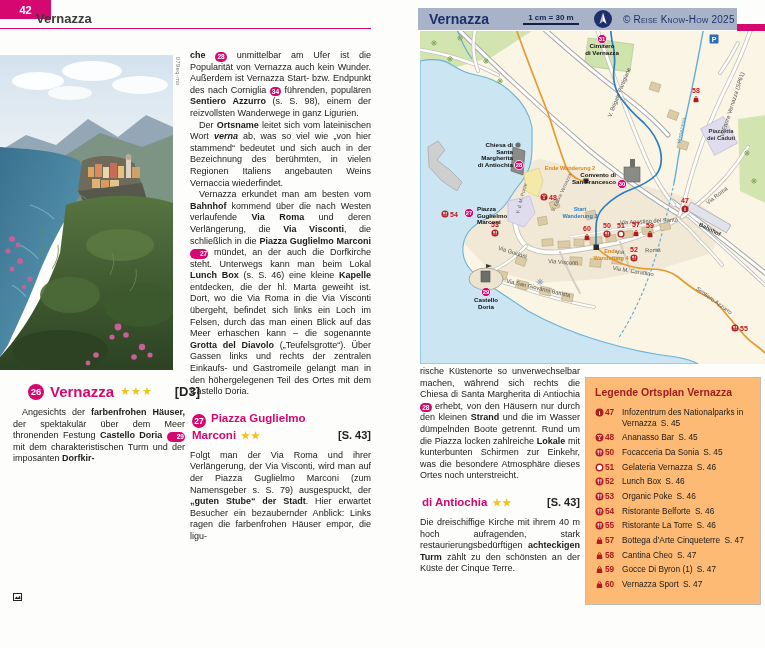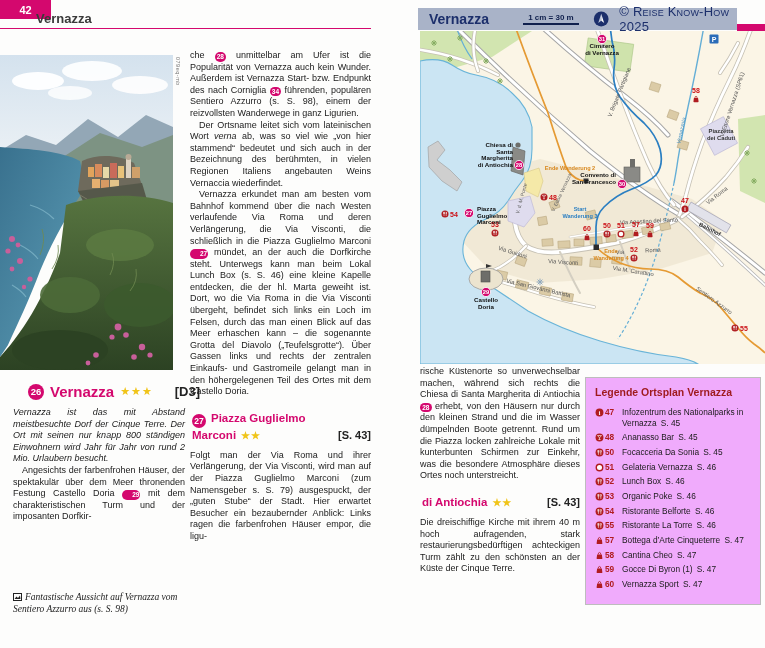--- a/index.html
+++ b/index.html
@@ -9,22 +9,22 @@
   
   .pagenum{background:#d4086e;color:#fff;font-weight:bold;font-size:11px;
            display:flex;align-items:center;justify-content:center;}
   #lp-pagenum{left:0;top:9;width:51px;height:19px;}
   #lp-header-title{left:36px;top:11px;font-size:13px;font-weight:bold;color:#3a3a3a;}
   #lp-header-rule{left:0;top:28px;width:371px;height:1.4px;background:#d4086e;}
   
   .col{position:absolute;text-align:justify;font-size:9px;line-height:11.6px;}
   .col p{margin:0;}
   .col p.ind{text-indent:9px;}
-  .b{font-weight:normal;margin-top:44px;}
-  .i{font-style:italic;}
+  .b{font-weight:bold;margin-top:44px;}
+  .i{font-style:italic;font-weight:bold;}
   .circ{display:inline-block;min-width:9.5px;height:9.5px;border-radius:6px;background:#d4086e;
         color:#fff;font-size:6.5px;font-weight:bold;line-height:9.5px;text-align:center;
         padding:0 1px;vertical-align:-1px;font-style:normal;}
   
   #h26{left:13px;top:383px;width:172px;display:flex;align-items:center;padding-left:15px;}
   #h26 .bigcirc{width:16px;height:16px;border-radius:50%;background:#d4086e;color:#fff;
        font-size:9.5px;font-weight:bold;display:flex;align-items:center;justify-content:center;}
   #h26 .t{color:#d4086e;font-weight:bold;font-size:15px;margin-left:6px;}
   #h26 .stars{color:#f0c419;font-size:11px;margin-left:6px;letter-spacing:1px;}
   #h26 .grid{margin-left:auto;font-weight:bold;font-size:13px;color:#222;}
@@ -44,25 +44,25 @@
   #photo-credit{left:175px;top:57px;font-size:5.5px;color:#777;
       writing-mode:vertical-rl;letter-spacing:.5px;}
   
   #map-header{left:418px;top:8px;width:319px;height:22px;background:#a9b3c8;
       display:flex;align-items:center;}
   #map-title{color:#1c2f6b;font-weight:bold;font-size:14px;margin-left:11px;}
   #scale-wrap{margin-left:34px;display:flex;flex-direction:column;align-items:center;}
   #scale-text{font-size:8px;color:#10204d;font-weight:bold;text-align:right;}
   #scale-bar{width:56px;height:2.2px;background:#10204d;margin-top:1px;}
   #compass{margin-left:14px;}
-  #map-copyright{margin-left:10px;font-size:13px;color:#1c2f6b;font-variant:small-caps;
+  #map-copyright{margin-left:10px;font-size:10px;color:#1c2f6b;font-variant:small-caps;
       letter-spacing:.2px;}
   #rp-pagenum{left:737px;top:24px;width:28px;height:22px;padding-left:22px;}
   
-  #legend{left:585px;top:377px;width:176px;border:1px solid #bdbdbd;background:#f0abfc;
+  #legend{left:585px;top:377px;width:176px;border:1px solid #bdbdbd;background:#fdba74;
       padding:8px 9px 10px 9px;box-sizing:border-box;}
   #legend-title{color:#9e1a1c;font-weight:bold;font-size:10.5px;margin-bottom:9px;}
   .lrow{display:flex;font-size:8.3px;line-height:10.5px;margin-bottom:4.2px;}
   .lrow .lkey{width:27px;flex:none;color:#b01c20;font-weight:bold;display:flex;align-items:flex-start;}
   .lrow .lkey svg{margin-right:1px;margin-top:1px;}
   .lrow .ltxt{color:#1a1a1a;}
   .lrow .lpg{white-space:nowrap;}
   
   .ml-road{font-size:5.8px;fill:#555;}
   .ml-road-sm{font-size:5px;fill:#666;}
@@ -150,29 +150,28 @@
 <div class="abs" id="photo-credit">079eq-mb</div>
 
 <div class="abs" id="h26">
   <span class="bigcirc">26</span>
   <span class="t">Vernazza</span>
   <span class="stars">★★★</span>
   <span class="grid">[D3]</span>
 </div>
 
 <div class="col" style="left:13px;top:407px;width:172px;">
-  <p class="i"><span class="i">Vernazza ist das mit Abstand meistbesuchte Dorf der Cinque Terre. Der Ort mit seinen nur knapp 800 ständigen Einwohnern wird Jahr für Jahr von rund 2 Mio. Urlaubern besucht.</span></p>
   <p class="ind" style="margin-top:0;">Angesichts der <span class="b">farbenfrohen Häuser,</span> der spektakulär über dem Meer thronenden Festung <span class="b">Castello Doria</span> <span class="circ">29</span> mit dem charakteristischen Turm und der imposanten <span class="b">Dorfkir-</span></p>
 </div>
 
 <div class="abs" id="lp-caption">
   <svg width="9" height="8" viewBox="0 0 9 8">
       <rect x="0.5" y="0.5" width="8" height="7" fill="none" stroke="#222" stroke-width="1"></rect>
       <path d="M1.5,6 L3.5,3.5 L5,5 L7,2.5 L7.5,6 Z" fill="#222"></path>
-    </svg><span><span class="i">Fantastische Aussicht auf Vernazza vom Sentiero Azzurro aus (s. S. 98)</span></span>
+    </svg>
 </div>
 
 <div class="col" style="left:190px;top:50px;width:181px;">
   <p><span class="b">che</span> <span class="circ">28</span> unmittelbar am Ufer ist die Popularität von Vernazza auch kein Wunder. Außerdem ist Vernazza Start- bzw. Endpunkt des nach Corniglia <span class="circ">34</span> führenden, populären <span class="b">Sentiero Azzurro</span> (s. S. 98), einem der reizvollsten Wanderwege in ganz Ligurien.</p>
   <p class="ind">Der <span class="b">Ortsname</span> leitet sich vom lateinischen Wort <span class="i">verna</span> ab, was so viel wie „von hier stammend“ bedeutet und sich auch in der Bezeichnung des berühmten, in vielen Regionen Italiens angebauten Weins Vernaccia wiederfindet.</p>
   <p class="ind">Vernazza erkundet man am besten vom <span class="b">Bahnhof</span> kommend über die nach Westen verlaufende <span class="b">Via Roma</span> und deren Verlängerung, die <span class="b">Via Visconti</span>, die schließlich in die <span class="b">Piazza Guglielmo Marconi</span> <span class="circ">27</span> mündet, an der auch die Dorfkirche steht. Unterwegs kann man beim Lokal <span class="b">Lunch Box</span> (s. S. 46) eine kleine <span class="b">Kapelle</span> entdecken, die der hl. Marta geweiht ist. Dort, wo die Via Roma in die Via Visconti übergeht, befindet sich links ein Loch im Felsen, durch das man einen Blick auf das Meer erhaschen kann – die sogenannte <span class="b">Grotta del Diavolo</span> („Teufelsgrotte“). Über Gassen links und rechts der zentralen Einkaufs- und Gastromeile gelangt man in den höhergelegenen Teil des Ortes mit dem Castello Doria.</p>
   <div class="sechead">
     <div><span class="scirc">27</span><span>Piazza Guglielmo</span></div>
     <div class="row2">
         <span>Marconi</span>

